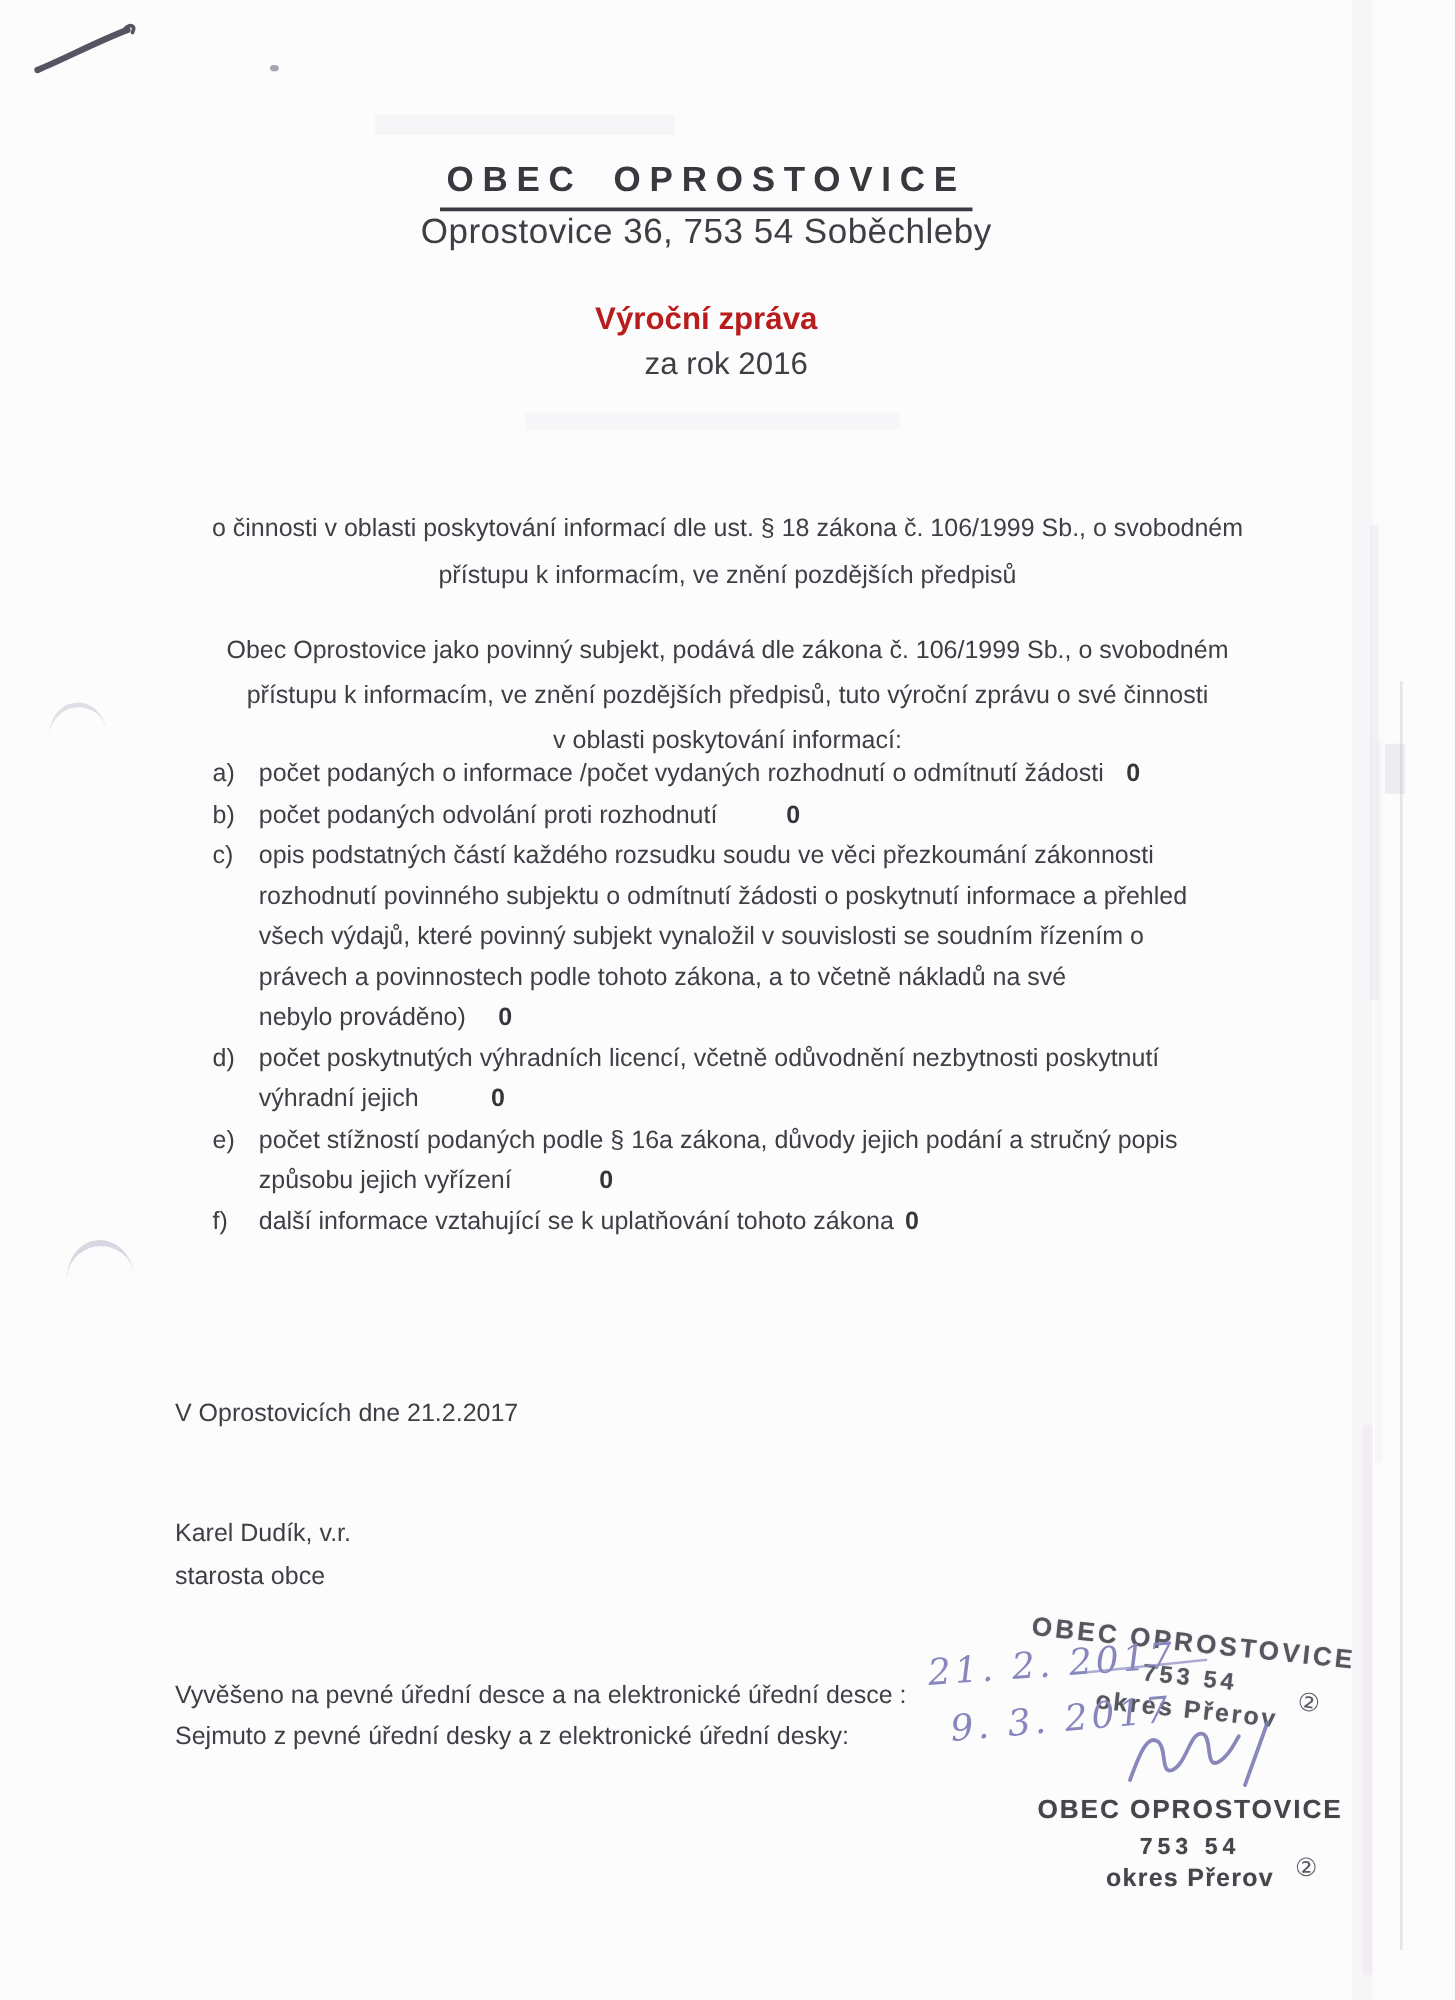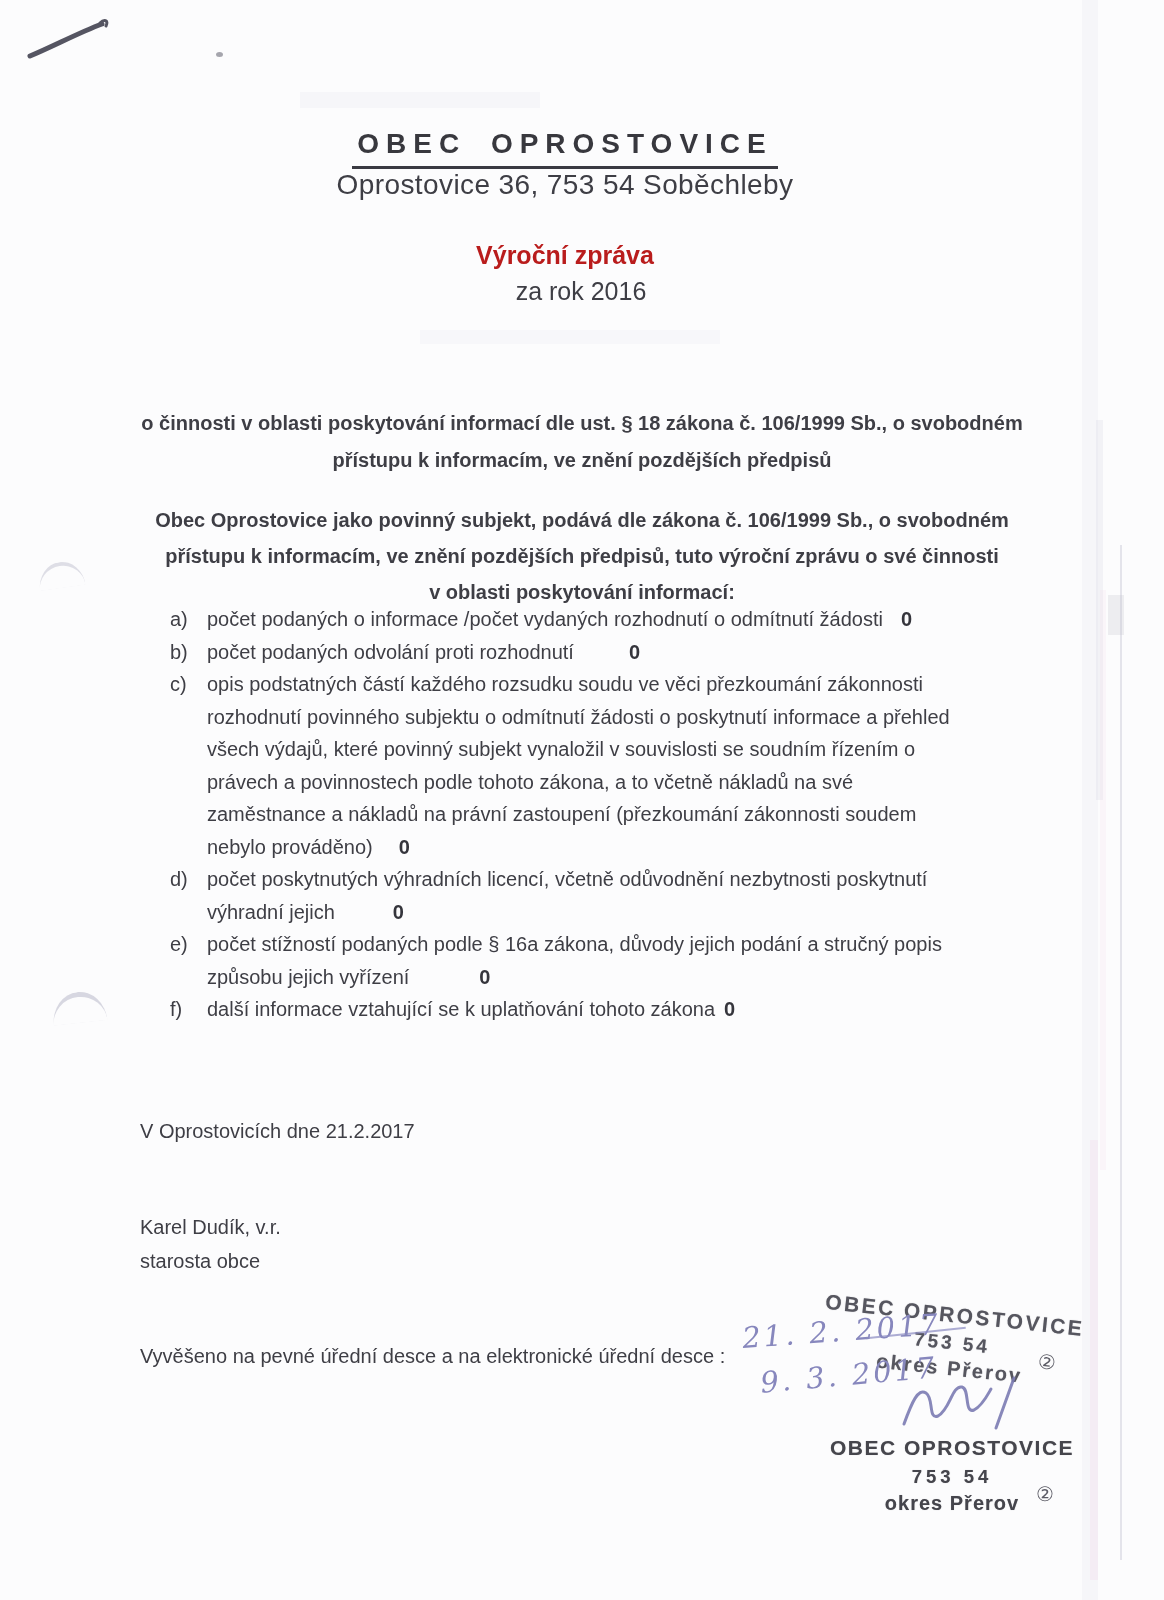--- a/index.html
+++ b/index.html
@@ -37,21 +37,21 @@
     letter-spacing:7px;word-spacing:10px;
     border-bottom:3px solid #3a3a42;
     padding:0 5px 6px 5px;
   }
   .org-address{font-size:28px;letter-spacing:.4px;}
   .doc-title{margin-top:40px;font-size:25px;font-weight:bold;color:#b91c1c;}
   .doc-subtitle{margin-top:7px;font-size:25px;padding-left:32px;}
 
   
   .para{position:absolute;left:17px;width:1130px;text-align:center;font-size:20px;}
-  .para .pline{white-space:nowrap;font-weight:bold;}
+  .para .pline{white-space:nowrap;}
   .intro{top:405px;}
   .intro .pline{line-height:37px;}
   .preamble{top:502px;}
   .preamble .pline{line-height:36px;}
 
   
   .info-list{position:absolute;left:170px;top:603px;width:900px;font-size:20px;}
   .li{display:flex;}
   .li-label{flex:0 0 37px;line-height:32.5px;}
   .li-body{flex:1;}
@@ -157,21 +157,20 @@
       </div>
     </div>
 
     <div class="li">
       <span class="li-label">c)</span>
       <div class="li-body">
         <div class="li-line">opis podstatných částí každého rozsudku soudu ve věci přezkoumání zákonnosti</div>
         <div class="li-line">rozhodnutí povinného subjektu o odmítnutí žádosti o poskytnutí informace a přehled</div>
         <div class="li-line">všech výdajů, které povinný subjekt vynaložil v souvislosti se soudním řízením o</div>
         <div class="li-line">právech a povinnostech podle tohoto zákona, a to včetně nákladů na své</div>
-        <div class="li-line">zaměstnance a nákladů na právní zastoupení (přezkoumání zákonnosti soudem</div>
         <div class="li-line">
           <span>nebylo prováděno)</span><span class="val g3">0</span>
         </div>
       </div>
     </div>
 
     <div class="li">
       <span class="li-label">d)</span>
       <div class="li-body">
         <div class="li-line">počet poskytnutých výhradních licencí, včetně odůvodnění nezbytnosti poskytnutí</div>
@@ -200,20 +199,21 @@
       </div>
     </div>
 
   </div>
 
   <div class="abs place-date">V Oprostovicích dne 21.2.2017</div>
   <div class="abs signer-name">Karel Dudík, v.r.</div>
   <div class="abs signer-role">starosta obce</div>
 
   <div class="abs posting1">Vyvěšeno na pevné úřední desce a na elektronické úřední desce :</div>
+  <div class="abs posting2">Sejmuto z pevné úřední desky a z elektronické úřední desky:</div>
 
   <div class="stamp stamp-upper">
     <div class="sl sl1">OBEC OPROSTOVICE</div>
     <div class="sl sl2">753 54</div>
     <div class="sl sl3">okres Přerov</div>
   </div>
   <div class="badge badge-upper">②</div>
 
   <div class="hand hand1">21. 2. 2017</div>
   <div class="hand hand2">9. 3. 2017</div>

